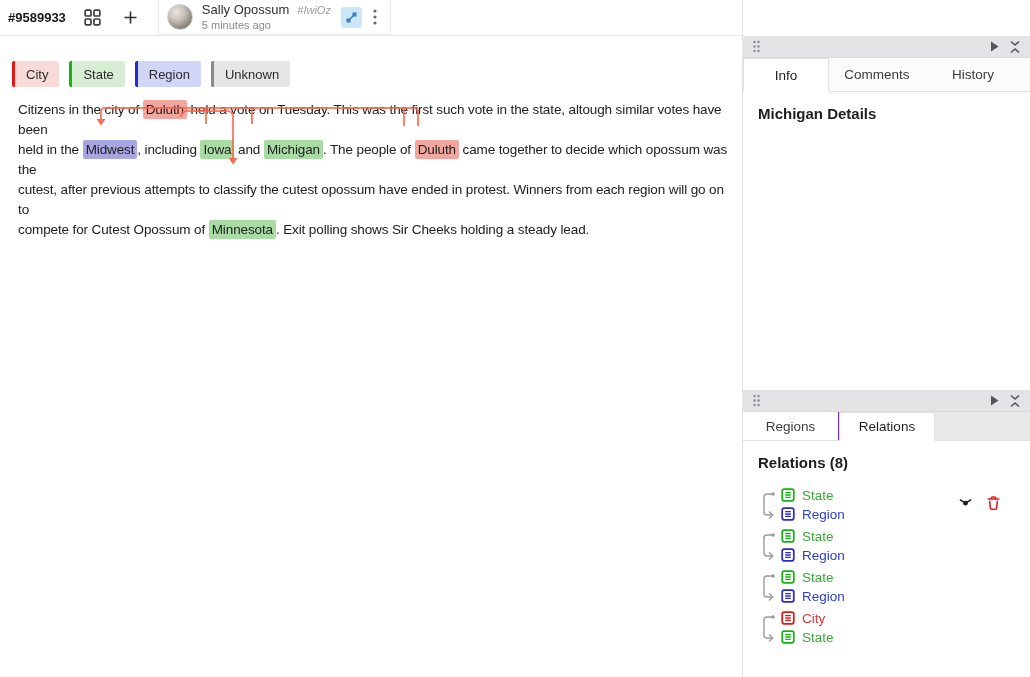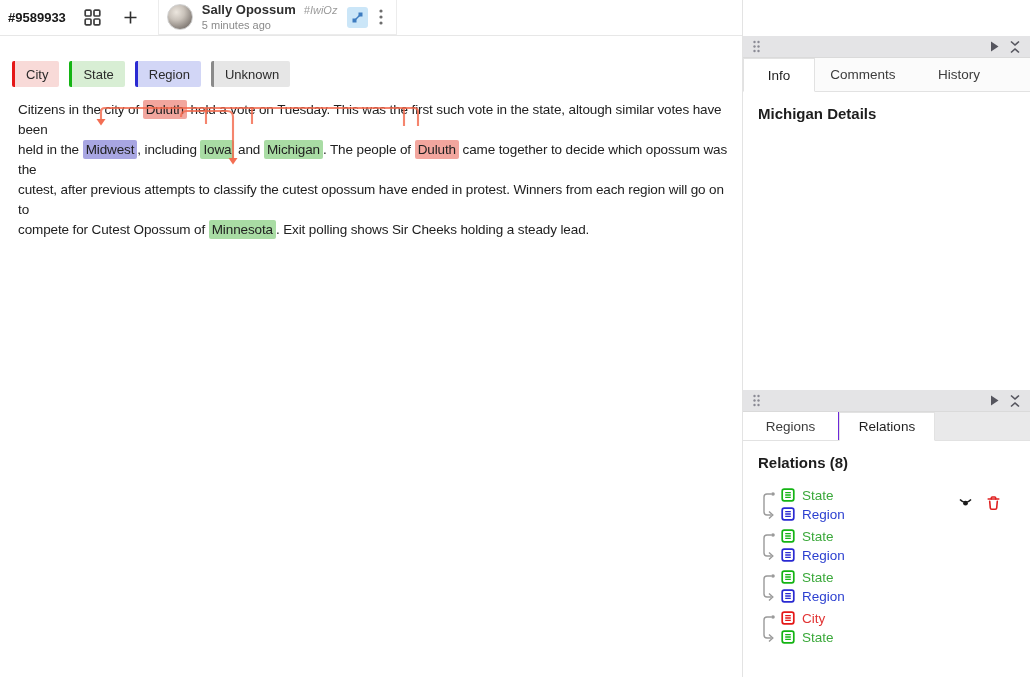--- a/index.html
+++ b/index.html
@@ -14,21 +14,21 @@
   .icon-btn { background:none; border:none; cursor:pointer; padding:4px; display:flex; align-items:center; }
   .plus-btn { margin-left:14px; }
   .user-card { margin-left:16px; align-self:stretch; display:flex; align-items:center;
     border-left:1px solid #ececec; border-right:1px solid #ececec; border-bottom:1px solid #ececec;
     padding:0 10px 0 8px; background:#fff; }
   .avatar { width:26px; height:26px; border-radius:50%;
     background:radial-gradient(circle at 35% 30%, #ece6de 0%, #c9c2ba 35%, #8d8680 70%, #5f5954 100%);
     border:1px solid #d0d0d0; }
   .user-meta { margin-left:9px; margin-right:10px; line-height:1.1; }
   .user-row1 { display:flex; align-items:baseline; gap:8px; }
-  .user-name { font-size:13px; color:#2f2f2f; font-weight:700; }
+  .user-name { font-size:13px; color:#2f2f2f; font-weight:400; }
   .user-tag { font-size:11px; color:#9a9a9a;font-style:italic; }
   .user-time { font-size:11px; color:#8a8a8a; margin-top:2px; }
   .rel-mode-btn { width:21px; height:21px; background:#cbe6f8; border:none; border-radius:3px;
     display:flex; align-items:center; justify-content:center; cursor:pointer; margin-right:8px; }
   .dots-btn { background:none; border:none; cursor:pointer; padding:3px; display:flex; }
 
   .labels-row { position:absolute; left:12px; top:61px; display:flex; }
   .chip { display:inline-flex; align-items:center; height:26px; padding:0 11px; margin-right:10px;
     border-radius:2px; border-left:3px solid #999; background:#eee; font-size:13px; color:#2b2b2b;
     cursor:pointer; }
@@ -48,21 +48,21 @@
   .panel-header { height:22px; background:#e4e4e6; display:flex; align-items:center;
     padding:0 9px; gap:10px; border-bottom:1px solid #dadada; }
   .ph-spacer { flex:1; }
   .ph-btn { background:none; border:none; padding:0; display:flex; cursor:pointer; }
   .tabs { display:flex; border-bottom:1px solid #e2e2e2; }
   .tabs1 { height:34px; background:#fbfbfb; }
   .tabs2 { height:29px; background:#e9e9ea; }
   .tab { display:flex; align-items:center; justify-content:center; font-size:13.5px; color:#3c3c3c;
     cursor:pointer; font-weight:500; }
   .tabs1 .tab { width:96px; }
-  .tabs1 .tab:first-child { width:72px; }
+  .tabs1 .tab:first-child { width:86px; }
   .tabs2 .tab { width:96px; background:#ffffff; border-right:1px solid #6d28d9; }
   .tab.active { background:#fff !important; border:1px solid #e2e2e2; border-bottom:1px solid #fff;
     margin-bottom:-1px; color:#1f1f1f; }
   .panel1-body { height:298px; background:#fff; padding:13px 15px; }
   .panel-heading { font-size:15px; font-weight:600; color:#1d1d1d; }
   .panel2 { flex:1; display:flex; flex-direction:column; }
   .panel2-body { flex:1; background:#fff; padding:13px 15px 0 15px; }
 
   .rel-list { margin-top:15px; }
   .rel-item { position:relative; display:flex; align-items:center; margin-bottom:4px; padding:1px 0; }

